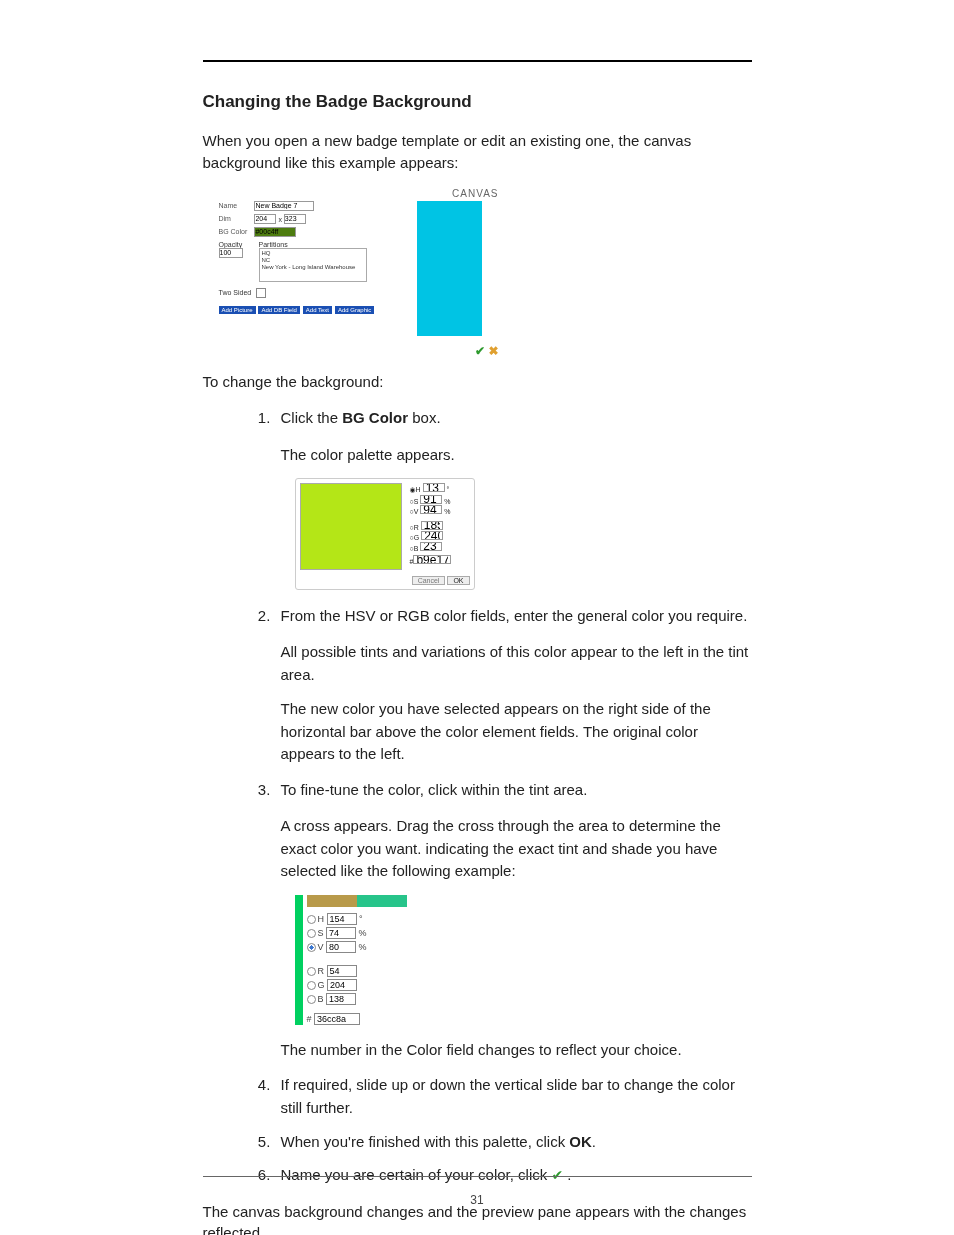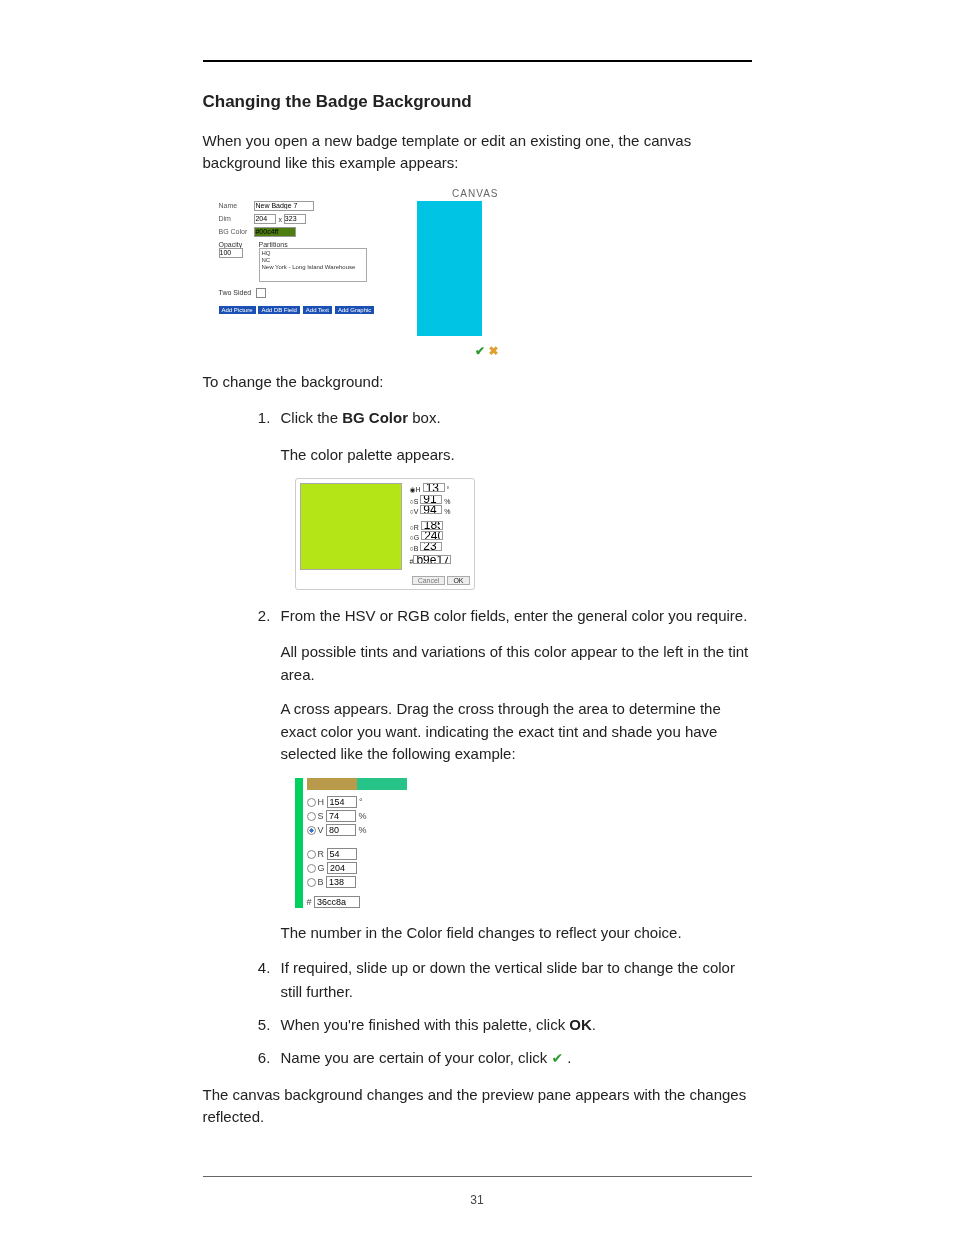--- a/index.html
+++ b/index.html
@@ -139,21 +139,25 @@
     <div class="btnrow">
       <span class="b">Cancel</span>
       <span class="b ok">OK</span>
     </div>
   </div>
 
   <ol start="2">
     <li>From the HSV or RGB color fields, enter the general color you require.</li>
   </ol>
   <div class="sub">All possible tints and variations of this color appear to the left in the tint area.</div>
+  <div class="sub">The new color you have selected appears on the right side of the horizontal bar above the color element fields. The original color appears to the left.</div>
 
+  <ol start="3">
+    <li>To fine-tune the color, click within the tint area.</li>
+  </ol>
   <div class="sub">A cross appears. Drag the cross through the area to determine the exact color you want. indicating the exact tint and shade you have selected like the following example:</div>
 
   <div class="fig3">
     <div class="vbar"></div>
     <div class="swatch">
       <div class="sw1"></div>
       <div class="sw2"></div>
     </div>
     <div class="fld"><span class="rad"></span><span>H</span> <input value="154" style=""> °</div>
     <div class="fld"><span class="rad"></span><span>S</span> <input value="74" style=""> <span>%</span></div>

